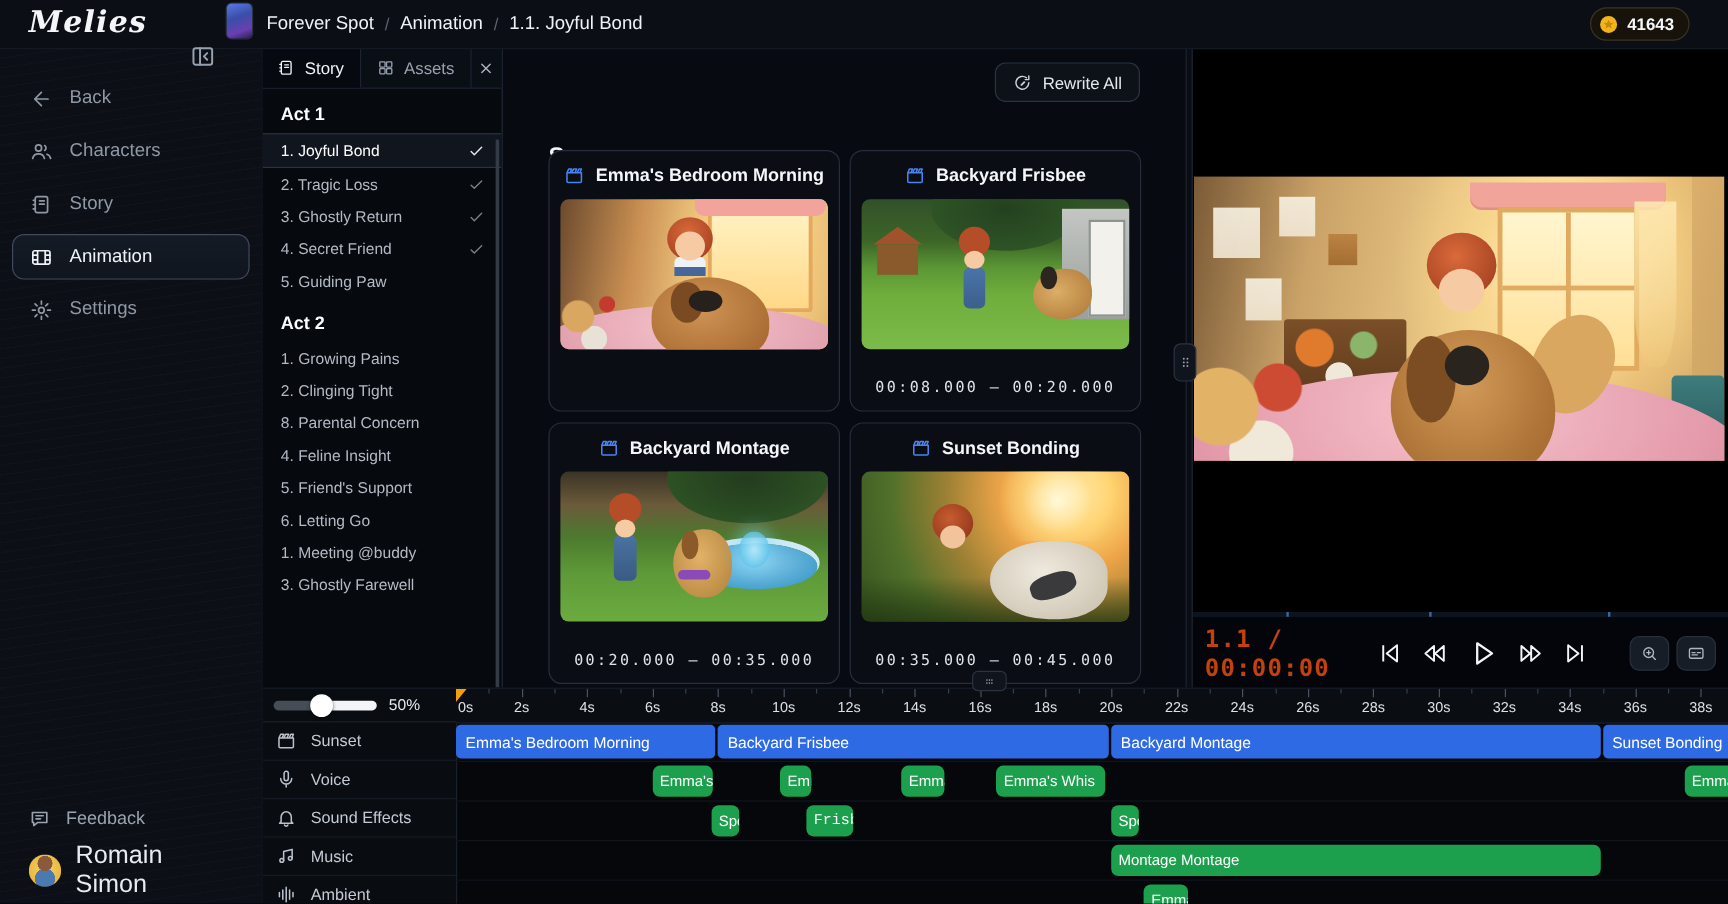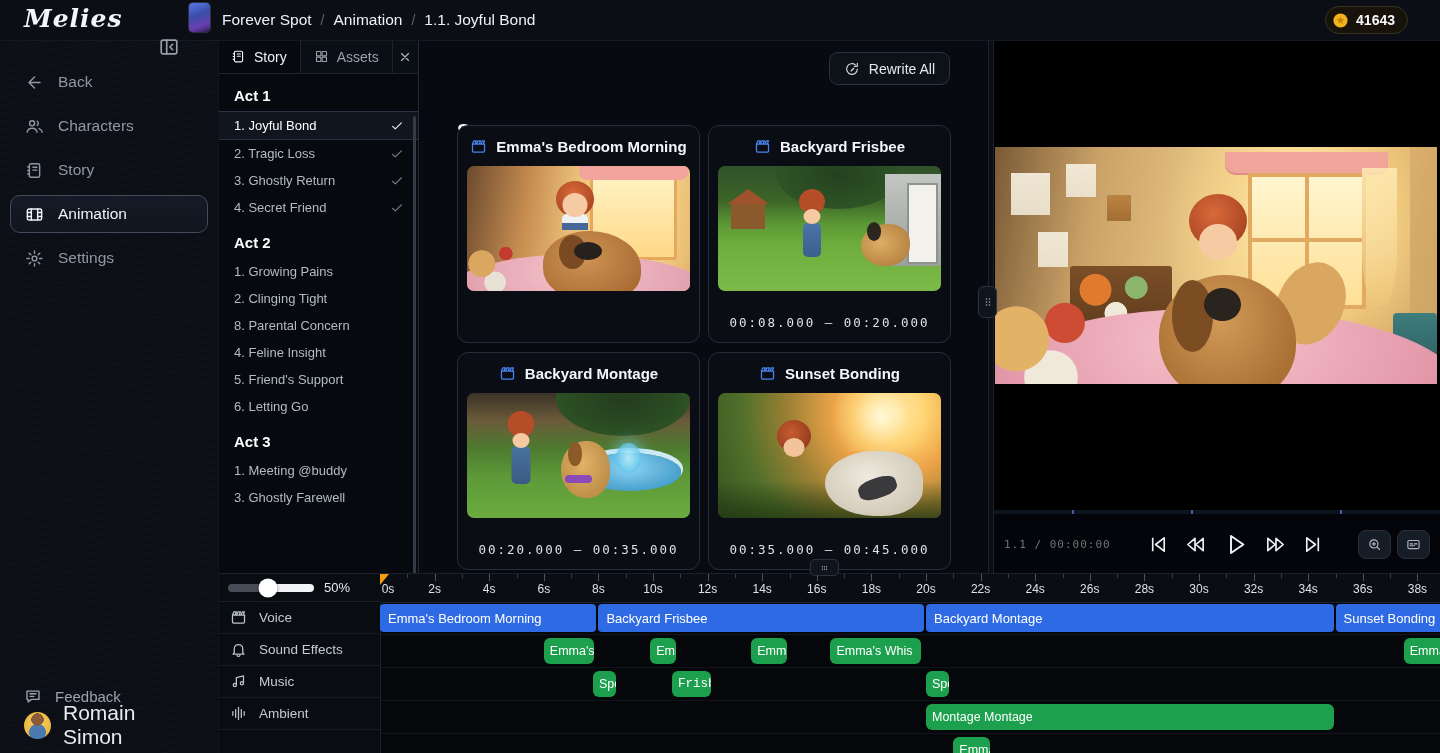--- a/index.html
+++ b/index.html
@@ -24,21 +24,21 @@
 
   
   .sidebar{position:absolute;left:0;top:40px;width:218px;height:713px;background:#0c1016;
       background-image:repeating-linear-gradient(172deg,rgba(255,255,255,.016) 0 1px,transparent 1px 8px);
       border-right:1px solid #10151d;z-index:5;}
   .side-list{padding-top:23px;display:flex;flex-direction:column;gap:6px;}
   .side-item{display:flex;align-items:center;gap:14px;height:36px;margin:0 10px;padding:0 14px;border-radius:10px;
       color:#8f98a5;font-size:15.5px;cursor:pointer;border:1px solid transparent;}
   .side-item .icon{width:19px;height:19px;flex:0 0 19px;}
   .side-item.active{color:#f0f3f7;background:linear-gradient(180deg,#151b26,#10151e);border:1px solid #414b5c;}
-  .side-bottom{position:absolute;left:0;bottom:40px;width:218px;}
+  .side-bottom{position:absolute;left:0;bottom:54px;width:218px;}
   .feedback-row{display:flex;align-items:center;gap:13px;margin:0 10px;padding:0 14px;height:34px;color:#9aa3b0;font-size:15px;cursor:pointer;}
   .feedback-row .icon{width:18px;height:18px;}
   .user-row{position:absolute;left:0;bottom:10px;width:218px;display:flex;align-items:center;gap:12px;padding:0 24px;height:36px;cursor:pointer;box-sizing:border-box;}
   .avatar{width:27px;height:27px;border-radius:50%;flex:0 0 27px;
       background:radial-gradient(circle at 50% 28%,#8a5a3a 0 26%,transparent 27%),
                  radial-gradient(circle at 50% 75%,#4a7ab0 0 34%,transparent 35%),
                  radial-gradient(circle at 50% 45%,#f6d365,#e8b33a 80%);}
   .user-name{font-size:21px;color:#e8ecf1;}
 
   
@@ -163,21 +163,21 @@
   .pv-dog:before{content:"";position:absolute;left:10%;top:4%;width:30%;height:56%;background:#7c4c22;border-radius:50%;}
   .pv-dog:after{content:"";position:absolute;left:33%;top:10%;width:27%;height:26%;background:#2a241e;border-radius:50%;}
   .pv-tail{left:64%;bottom:16%;width:15%;height:36%;background:#d9a75f;border-radius:50% 50% 50% 0;transform:rotate(24deg);}
   .pv-nightstand{right:0;bottom:6%;width:10%;height:24%;background:linear-gradient(#3e7d7d,#2c5c5e);border-radius:4px;}
 
   
   .player{position:absolute;left:992px;top:513px;width:448px;height:60px;background:#03050a;border-top:1px solid #1a202a;z-index:3;}
   .minimap{position:absolute;left:0;top:-4px;width:448px;height:4px;background:#0e141d;}
   .mm-tick{position:absolute;top:0;width:2px;height:4px;background:#41639c;}
   .player-row{position:absolute;left:0;top:0;width:448px;height:60px;display:flex;align-items:center;}
-  .ptime{margin-left:12px;width:142px;font-family:"DejaVu Sans Mono",monospace;font-size:11px;letter-spacing:1px;color:#737373;}
+  .ptime{margin-left:12px;width:142px;font-family:"DejaVu Sans Mono",monospace;font-size:20px;letter-spacing:1px;color:#c2410c;font-weight:bold;}
   .pcontrols{display:flex;align-items:center;gap:15px;color:#f2f4f8;}
   .pbtn{width:23px;height:23px;cursor:pointer;color:#f2f4f8;}
   .pright{margin-left:auto;margin-right:10px;display:flex;gap:6px;}
   .sqbtn{width:31px;height:27px;border-radius:8px;background:#171d27;border:1px solid #29303c;color:#aeb6c2;display:flex;align-items:center;justify-content:center;cursor:pointer;}
   .sqbtn .icon{width:15px;height:15px;}
 
   
   .timeline{position:absolute;left:218px;top:573px;width:1222px;height:180px;background:#05070b;border-top:1px solid #1b212b;overflow:hidden;z-index:4;}
   .tl-left{position:absolute;left:0;top:0;width:162px;height:188px;background:#090c11;border-right:1px solid #1b212b;}
   .zoom-row{height:28px;display:flex;align-items:center;border-bottom:1px solid #1a202a;padding:0 10px;gap:10px;box-sizing:border-box;}
@@ -350,40 +350,42 @@
         </span>
       </div>
       <div class="act-item">
         <span class="act-item-label">4. Secret Friend</span>
         <span class="icon check">
           <svg viewBox="0 0 24 24" fill="none" stroke="currentColor" stroke-width="2" stroke-linecap="round" stroke-linejoin="round">
             <path d="M4.5 12.5l4.5 4.5L19.5 6.5"></path>
           </svg>
         </span>
       </div>
+      <div class="act-item">
+        <span class="act-item-label">5. Guiding Paw</span>
+      </div>
       <div class="act-title">Act 2</div>
       <div class="act-item">
         <span class="act-item-label">1. Growing Pains</span>
       </div>
       <div class="act-item">
         <span class="act-item-label">2. Clinging Tight</span>
       </div>
       <div class="act-item">
         <span class="act-item-label">8. Parental Concern</span>
       </div>
       <div class="act-item">
         <span class="act-item-label">4. Feline Insight</span>
       </div>
       <div class="act-item">
         <span class="act-item-label">5. Friend's Support</span>
       </div>
       <div class="act-item">
         <span class="act-item-label">6. Letting Go</span>
       </div>
-      <div class="act-title">Act 3</div>
       <div class="act-item">
         <span class="act-item-label">1. Meeting @buddy</span>
       </div>
       <div class="act-item">
         <span class="act-item-label">3. Ghostly Farewell</span>
       </div>
       <div class="act-item"></div>
     </div>
   <div class="story-scrollbar"></div>
 </div>
@@ -598,20 +600,29 @@
           <span class="seg-r"></span>
           <span class="thumbk"></span>
       </div>
       <span class="zoom-label">50%</span>
     </div>
     <div id="track-labels">
         <div class="track-row">
           <span class="icon">
             <svg viewBox="0 0 24 24" fill="none" stroke="currentColor" stroke-width="1.8" stroke-linecap="round" stroke-linejoin="round">
               <path d="M3.5 8.5h17v10a1.5 1.5 0 0 1-1.5 1.5H5a1.5 1.5 0 0 1-1.5-1.5zM3.5 8.5l2-4.5h3.6l-2 4.5M9.3 8.5l2-4.5h3.6l-2 4.5M15.5 8.5l2-4.5h3l-1.8 4.5"></path>
+            </svg>
+          </span>
+          <span class="track-name">Sunset</span>
+        </div>
+        <div class="track-row">
+          <span class="icon">
+            <svg viewBox="0 0 24 24" fill="none" stroke="currentColor" stroke-width="1.8" stroke-linecap="round">
+              <rect x="9.5" y="2.5" width="5" height="11" rx="2.5"></rect>
+              <path d="M5.5 11a6.5 6.5 0 0 0 13 0M12 17.5V21"></path>
             </svg>
           </span>
           <span class="track-name">Voice</span>
         </div>
         <div class="track-row">
           <span class="icon">
             <svg viewBox="0 0 24 24" fill="none" stroke="currentColor" stroke-width="1.8" stroke-linecap="round" stroke-linejoin="round">
               <path d="M6 16.5v-5.5a6 6 0 0 1 12 0v5.5l1.8 2H4.2z"></path>
               <path d="M10 20.5a2.2 2.2 0 0 0 4 0"></path>
             </svg>

